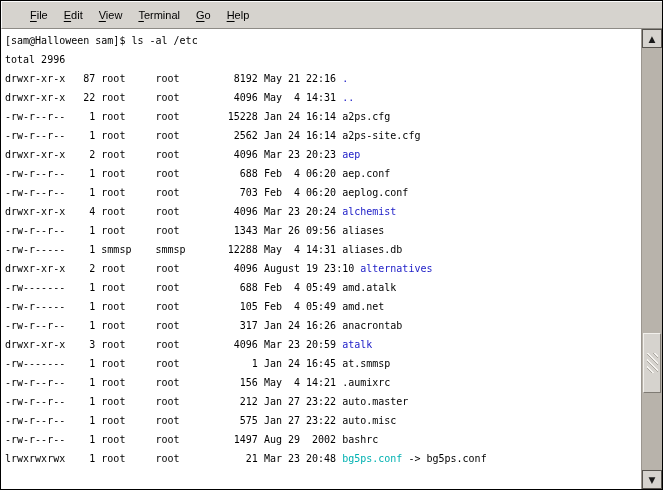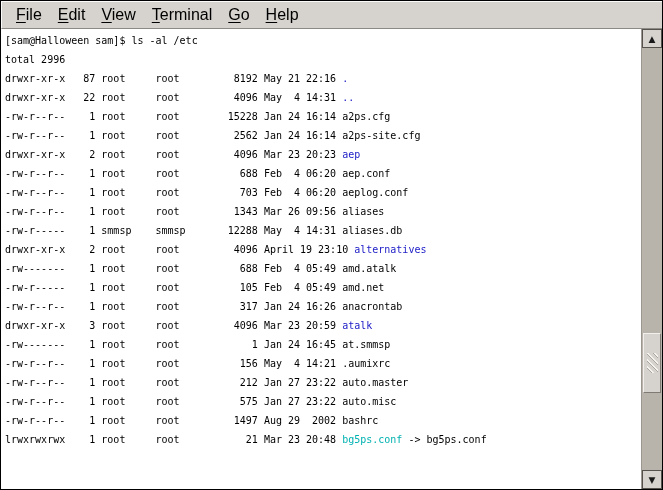--- a/index.html
+++ b/index.html
@@ -14,22 +14,22 @@
   }
 
   
   .menubar {
     height: 28px; flex: 0 0 28px;
     background: var(--menubar-bg, #d6d3ce);
     border-top: 1px solid #fbfbfb;
     border-left: 1px solid #fbfbfb;
     border-bottom: 1px solid #8e8b86;
     display: flex; align-items: center;
-    padding-left: 6px;
-    font-size: 16px; color: #000; text-align: center;
+    padding-left: 20px;
+    font-size: 11px; color: #000; text-align: center;
   }
   .menu-item {
     padding: 4px 8px;
     cursor: default;
     white-space: nowrap;
   }
   .menu-item u { text-decoration: underline; text-underline-offset: 2px; }
 
   
   .main { flex: 1 1 auto; display: flex; overflow: hidden; }
@@ -96,23 +96,24 @@
     <div class="terminal">
         <div class="t-line">[sam@Halloween sam]$ ls -al /etc</div>
         <div class="t-line">total 2996</div>
         <div class="t-line"><span>drwxr-xr-x   87 root     root         8192 May 21 22:16 </span><span class="fname dir">.</span></div>
         <div class="t-line"><span>drwxr-xr-x   22 root     root         4096 May  4 14:31 </span><span class="fname dir">..</span></div>
         <div class="t-line"><span>-rw-r--r--    1 root     root        15228 Jan 24 16:14 </span><span class="fname file">a2ps.cfg</span></div>
         <div class="t-line"><span>-rw-r--r--    1 root     root         2562 Jan 24 16:14 </span><span class="fname file">a2ps-site.cfg</span></div>
         <div class="t-line"><span>drwxr-xr-x    2 root     root         4096 Mar 23 20:23 </span><span class="fname dir">aep</span></div>
         <div class="t-line"><span>-rw-r--r--    1 root     root          688 Feb  4 06:20 </span><span class="fname file">aep.conf</span></div>
         <div class="t-line"><span>-rw-r--r--    1 root     root          703 Feb  4 06:20 </span><span class="fname file">aeplog.conf</span></div>
+        <div class="t-line"><span>drwxr-xr-x    4 root     root         4096 Mar 23 20:24 </span><span class="fname dir">alchemist</span></div>
         <div class="t-line"><span>-rw-r--r--    1 root     root         1343 Mar 26 09:56 </span><span class="fname file">aliases</span></div>
         <div class="t-line"><span>-rw-r-----    1 smmsp    smmsp       12288 May  4 14:31 </span><span class="fname file">aliases.db</span></div>
-        <div class="t-line"><span>drwxr-xr-x    2 root     root         4096 April 19 23:10 </span><span class="fname dir">alternatives</span></div>
+        <div class="t-line"><span>drwxr-xr-x    2 root     root         4096 August 19 23:10 </span><span class="fname dir">alternatives</span></div>
         <div class="t-line"><span>-rw-------    1 root     root          688 Feb  4 05:49 </span><span class="fname file">amd.atalk</span></div>
         <div class="t-line"><span>-rw-r-----    1 root     root          105 Feb  4 05:49 </span><span class="fname file">amd.net</span></div>
         <div class="t-line"><span>-rw-r--r--    1 root     root          317 Jan 24 16:26 </span><span class="fname file">anacrontab</span></div>
         <div class="t-line"><span>drwxr-xr-x    3 root     root         4096 Mar 23 20:59 </span><span class="fname dir">atalk</span></div>
         <div class="t-line"><span>-rw-------    1 root     root            1 Jan 24 16:45 </span><span class="fname file">at.smmsp</span></div>
         <div class="t-line"><span>-rw-r--r--    1 root     root          156 May  4 14:21 </span><span class="fname file">.aumixrc</span></div>
         <div class="t-line"><span>-rw-r--r--    1 root     root          212 Jan 27 23:22 </span><span class="fname file">auto.master</span></div>
         <div class="t-line"><span>-rw-r--r--    1 root     root          575 Jan 27 23:22 </span><span class="fname file">auto.misc</span></div>
         <div class="t-line"><span>-rw-r--r--    1 root     root         1497 Aug 29  2002 </span><span class="fname file">bashrc</span></div>
         <div class="t-line"><span>lrwxrwxrwx    1 root     root           21 Mar 23 20:48 </span><span class="fname link">bg5ps.conf</span><span> -&gt; bg5ps.conf</span></div>

